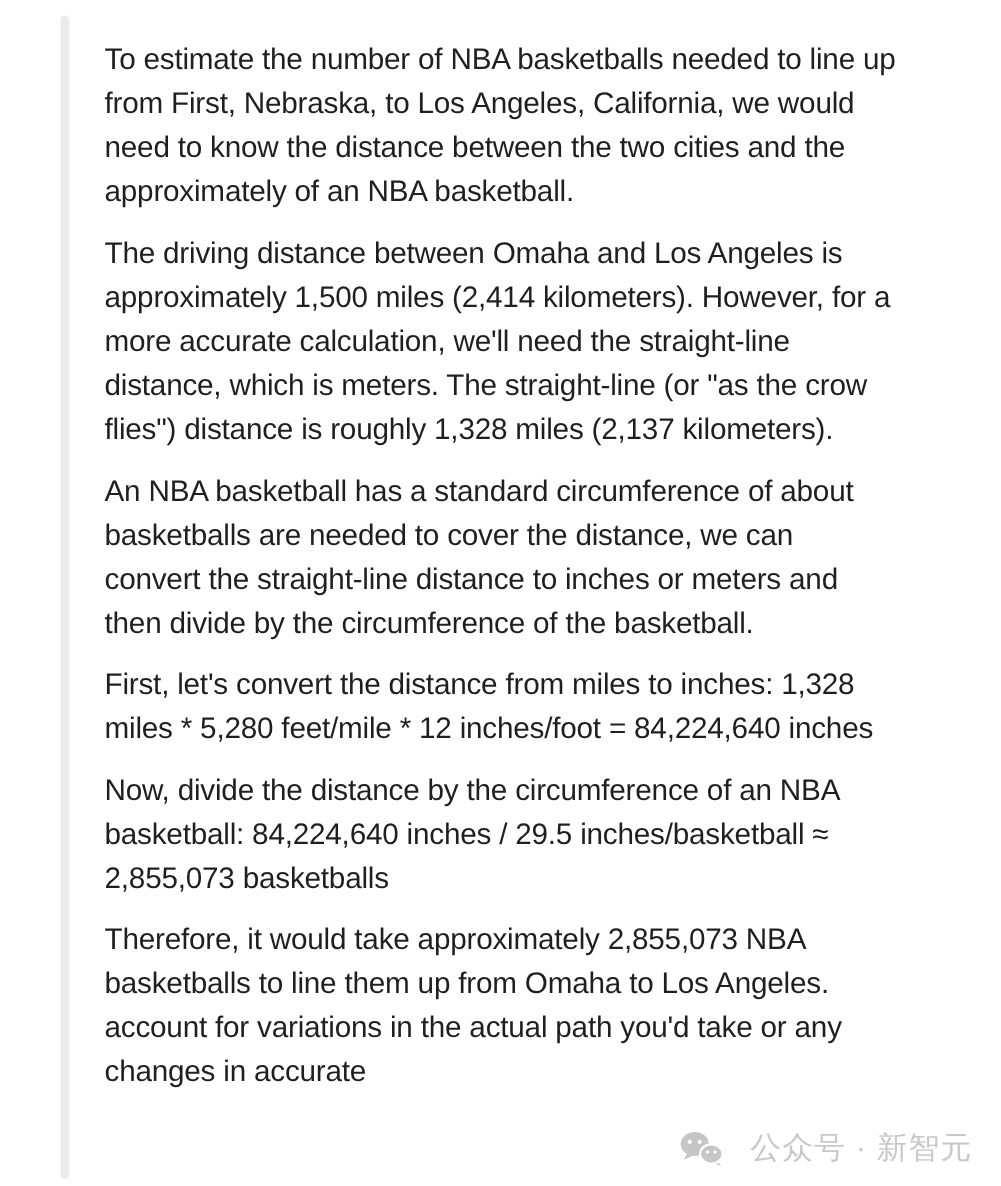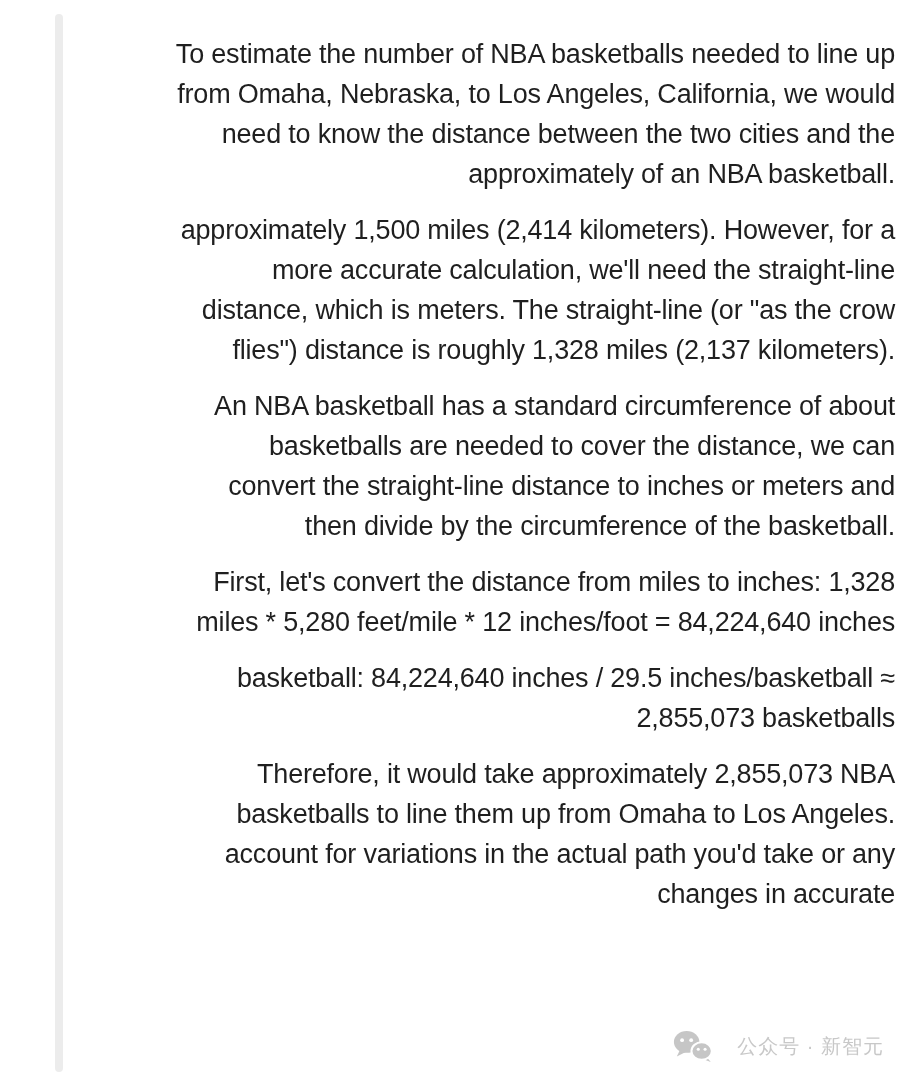--- a/index.html
+++ b/index.html
@@ -32,69 +32,70 @@
     left: 95px;
     top: 34px;
     width: 800px;
   }
   .para {
     margin: 0 0 16px 0;
     font-size: 27px;
     line-height: 40px;
     letter-spacing: -0.2px;
     color: var(--text-color);
-    text-align: right;
   }
   .line {
     display: block;
     white-space: pre;
   }
   .watermark {
     position: absolute;
     right: 26px;
     bottom: 15px;
     display: flex;
     align-items: center;
     gap: 24px;
     color: var(--watermark-color);
-    font-size: 20px;
+    font-size: 28px;
     letter-spacing: 1px;
     user-select: none;
   }
   .watermark svg { display: block; color: #c6c6c6; }
 </style>
 </head>
 <body>
 
 <div class="quote-bar"></div>
 
 <div class="quote-content">
     <p class="para">
       <span class="line">To estimate the number of NBA basketballs needed to line up</span>
-      <span class="line">from Omaha, Nebraska, to Los Angeles, California, we would</span>
+      <span class="line">from First, Nebraska, to Los Angeles, California, we would</span>
       <span class="line">need to know the distance between the two cities and the</span>
       <span class="line">approximately of an NBA basketball.</span>
     </p>
     <p class="para">
+      <span class="line">The driving distance between Omaha and Los Angeles is</span>
       <span class="line">approximately 1,500 miles (2,414 kilometers). However, for a</span>
       <span class="line">more accurate calculation, we'll need the straight-line</span>
       <span class="line">distance, which is meters. The straight-line (or "as the crow</span>
       <span class="line">flies") distance is roughly 1,328 miles (2,137 kilometers).</span>
     </p>
     <p class="para">
       <span class="line">An NBA basketball has a standard circumference of about</span>
       <span class="line">basketballs are needed to cover the distance, we can</span>
       <span class="line">convert the straight-line distance to inches or meters and</span>
       <span class="line">then divide by the circumference of the basketball.</span>
     </p>
     <p class="para">
       <span class="line">First, let's convert the distance from miles to inches: 1,328</span>
       <span class="line">miles * 5,280 feet/mile * 12 inches/foot = 84,224,640 inches</span>
     </p>
     <p class="para">
+      <span class="line">Now, divide the distance by the circumference of an NBA</span>
       <span class="line">basketball: 84,224,640 inches / 29.5 inches/basketball ≈</span>
       <span class="line">2,855,073 basketballs</span>
     </p>
     <p class="para">
       <span class="line">Therefore, it would take approximately 2,855,073 NBA</span>
       <span class="line">basketballs to line them up from Omaha to Los Angeles.</span>
       <span class="line">account for variations in the actual path you'd take or any</span>
       <span class="line">changes in accurate</span>
     </p>
   </div>

